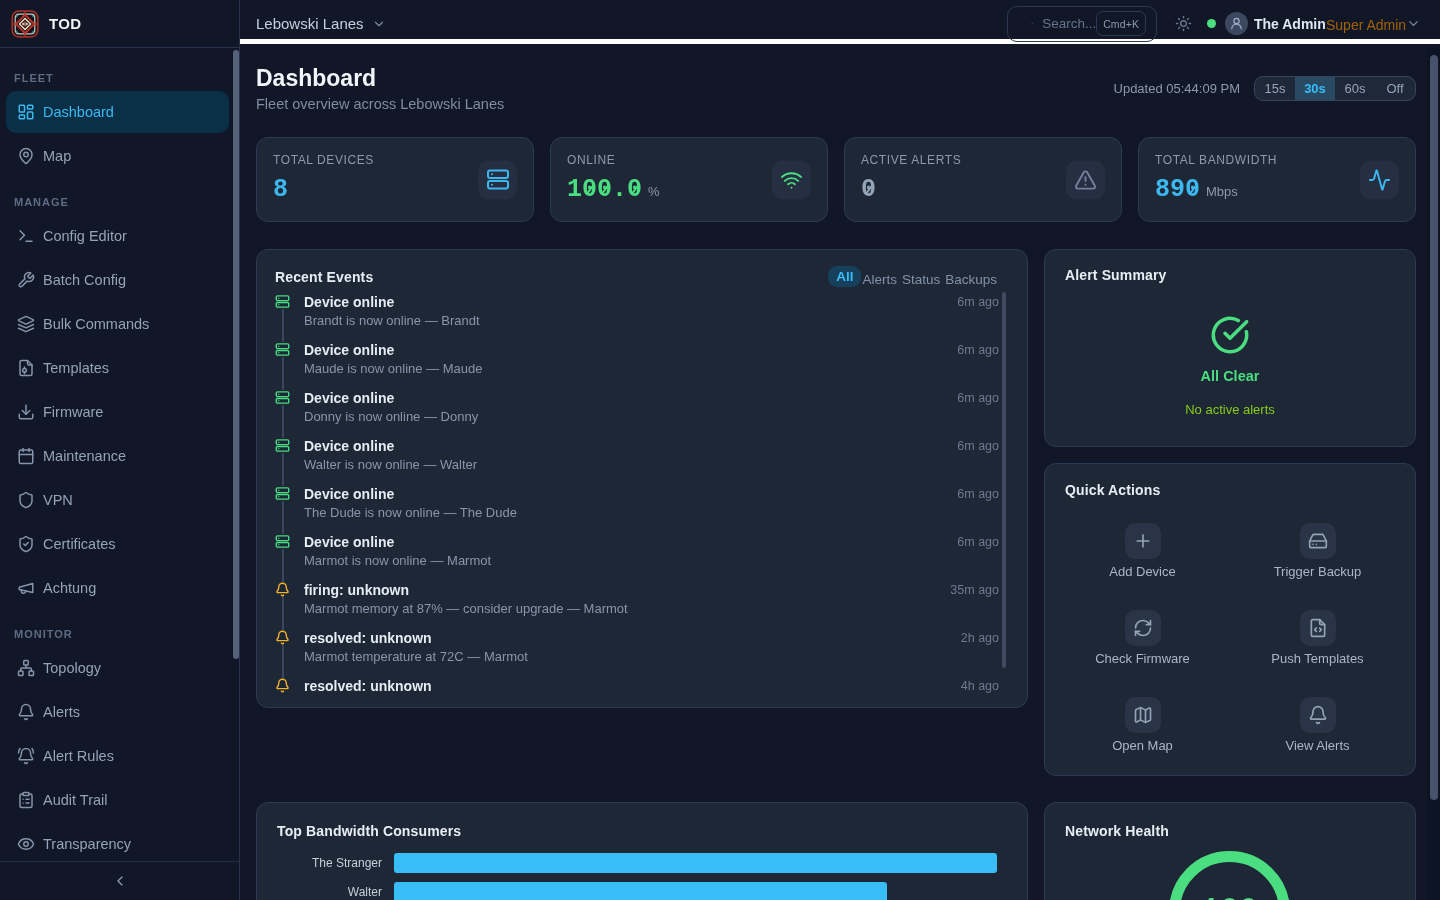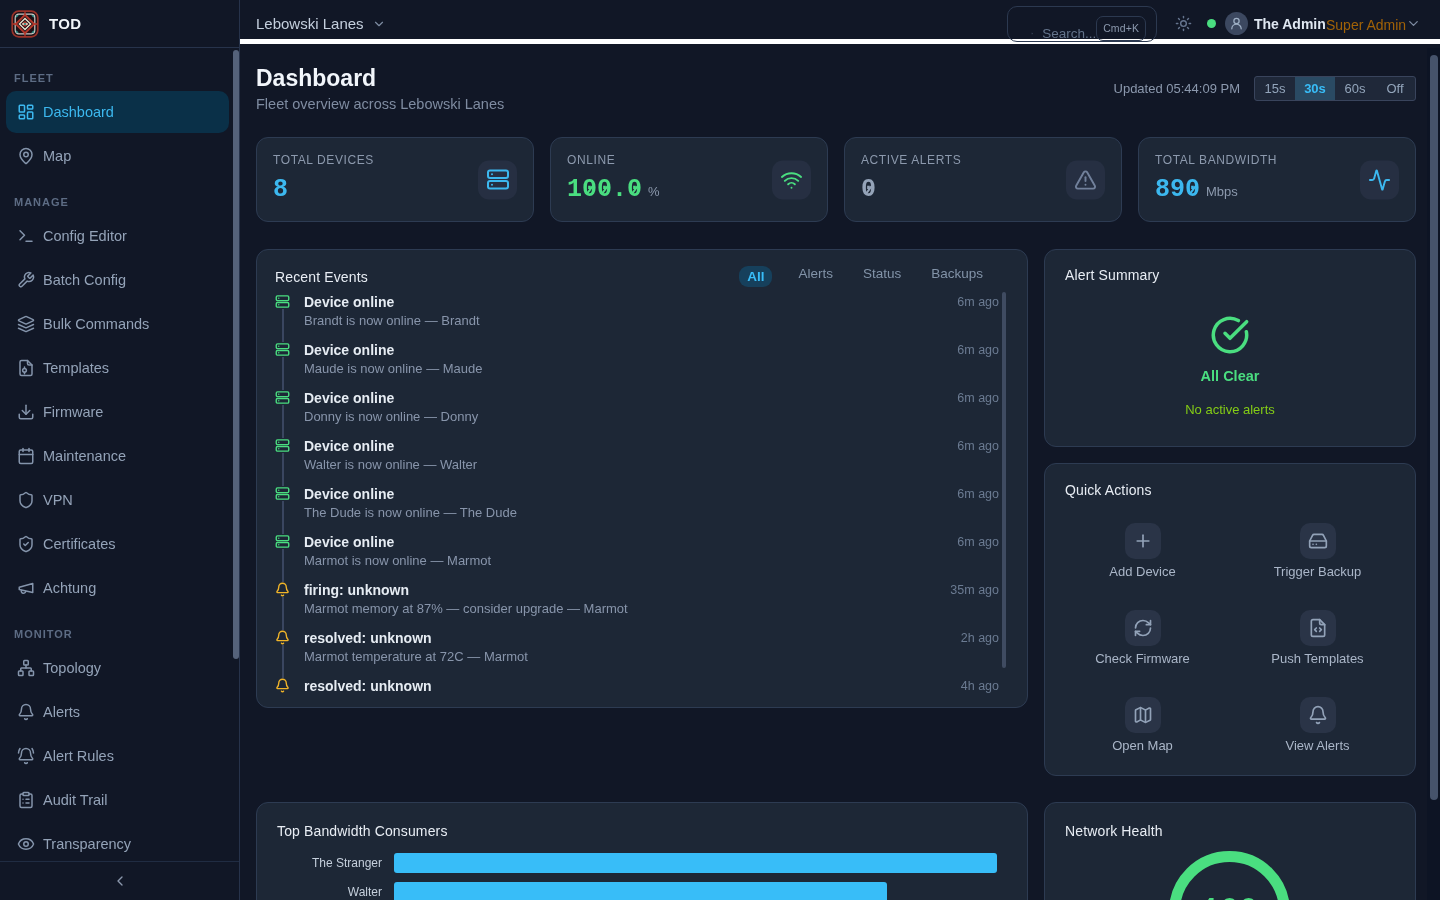--- a/index.html
+++ b/index.html
@@ -14,52 +14,52 @@
 .navlabel:first-child{margin-top:10px}
 .navitem{height:42px;margin-bottom:2px;display:flex;align-items:center;border-radius:10px;padding:0 11px;color:#94a3b8;font-size:14.5px}
 .navitem svg{flex:0 0 18px;margin-right:8px;color:#8494ab}
 .navitem.active{background:#0a3048;color:#3cb8ef}
 .navitem.active svg{color:#3cb8ef}
 #side-thumb{position:absolute;right:.5px;top:50px;width:5.5px;height:609px;background:#55627a;border-radius:3px}
 #side-foot{position:absolute;left:0;bottom:0;width:239px;height:39px;border-top:1px solid #202c42;display:flex;align-items:center;justify-content:center;color:#8b98ad}
 
 #topbar{position:absolute;left:240px;top:0;width:1200px;height:44px;border-bottom:5px solid #ffffff}
 #tenant{position:absolute;left:16px;top:15px;display:flex;align-items:center;gap:8px;color:#c4cfdd;font-size:15px}
-#search{position:absolute;left:767px;top:5.5px;width:150px;height:36px;border:1px solid #2c3950;border-radius:10px;display:flex;align-items:flex-end;padding:0 10px 0 23px;color:#64748b}
+#search{position:absolute;left:767px;top:5.5px;width:150px;height:36px;border:1px solid #2c3950;border-radius:10px;display:flex;align-items:center;padding:0 10px 0 23px;color:#64748b}
 #search .ph{font-size:13.5px;margin-left:9px}
 #cmdk{margin-left:auto;border:1px solid #2c3950;border-radius:7px;font-size:10.5px;color:#8b98ad;padding:5.5px 6px;letter-spacing:.01em}
 
 #main{position:absolute;left:240px;top:48px;width:1200px;height:852px;overflow:hidden;padding:16px 24px 0 16px}
 #page-head{display:flex;align-items:flex-start}
 #page-head h1{font-size:23px;font-weight:700;letter-spacing:0;color:#f2f6fb;line-height:28px}
 #page-head .sub{font-size:14.5px;color:#7f8ca1;margin-top:4px}
 #head-right{margin-left:auto;display:flex;align-items:center;margin-top:12px}
 #updated{font-size:13px;color:#8b98ad;margin-right:14px}
-#seg{display:flex;border:1px solid #39445c;border-radius:3px;overflow:hidden;background:#1f2839;height:25px}
+#seg{display:flex;border:1px solid #39445c;border-radius:9px;overflow:hidden;background:#1f2839;height:25px}
 #seg .s{width:40px;display:flex;align-items:center;justify-content:center;font-size:13px;color:#93a5bb}
 #seg .s.on{background:#2a4a63;color:#38bdf8;font-weight:700}
 
 #stats{display:grid;grid-template-columns:repeat(4,1fr);gap:16px;margin-top:25px}
 .stat{position:relative;height:85px;background:#1d2736;border:1px solid #2d3b52;border-radius:12px;padding:15px 16px}
 .stat .lbl{font-size:12px;letter-spacing:.05em;color:#8c99ad;font-weight:500}
 .stat .val{margin-top:9.5px;font-family:"Liberation Mono",monospace;font-size:25px;font-weight:700;line-height:26px;display:flex;align-items:baseline}
 .stat .unit{font-family:"Liberation Sans",sans-serif;font-size:13px;font-weight:400;color:#8c99ad;margin-left:6px}
 .stat .tile{position:absolute;right:16px;top:50%;transform:translateY(-50%);width:39px;height:39px;border-radius:11px;background:#262f42;display:flex;align-items:center;justify-content:center}
 .blue{color:#3cb8ef}.green{color:#4ade80}.gray{color:#94a3b8}.amber{color:#f0b429}
 
 .z{position:relative;display:inline-block}
 .z::after{content:"";position:absolute;left:18%;top:51%;width:64%;height:.085em;background:currentColor;transform:translateY(-50%) rotate(-54deg);border-radius:1px}
 
 #cols{display:grid;grid-template-columns:1fr 372px;gap:16px;margin-top:27px}
 .card{background:#1d2736;border:1px solid #2d3b52;border-radius:12px}
-.card .ctitle{font-size:14px;font-weight:400;color:#e8edf4;letter-spacing:.01em}
+.card .ctitle{font-size:14px;font-weight:700;color:#e8edf4;letter-spacing:.01em}
 
 #events{height:459px;padding:16px 20px 16px 18px;position:relative;overflow:hidden}
 #events-head{display:flex;align-items:center;margin-left:0}
-#tabs{margin-left:auto;display:flex;align-items:flex-start;gap:30px;margin-right:24px}
+#tabs{margin-left:auto;display:flex;align-items:flex-end;gap:5px;margin-right:10px}
 #tabs .tab{font-size:13.5px;color:#8293a8}
 #tabs .tab.on{color:#38bdf8;font-weight:700;background:#16405c;border-radius:9px;padding:3px 8px;margin-right:-4px}
 #evlist{position:relative;margin-top:7px;height:402px;overflow:hidden}
 #evline{position:absolute;left:6.5px;top:-3px;width:2px;height:399px;background:#3a4660}
 .ev{position:relative;height:48px}
 .ev .ic{position:absolute;left:0;top:0;background:#1d2736}
 .ev .et{margin-left:29px;font-size:14px;font-weight:700;color:#e6ecf3;line-height:16px}
 .ev .es{margin-left:29px;font-size:13px;color:#8895ab;margin-top:3px}
 .ev .tm{position:absolute;right:8px;top:1px;font-size:12.5px;color:#6b7b92}
 #ev-thumb{position:absolute;right:21px;top:42px;width:4px;height:376px;background:#3f4b61;border-radius:2px}

